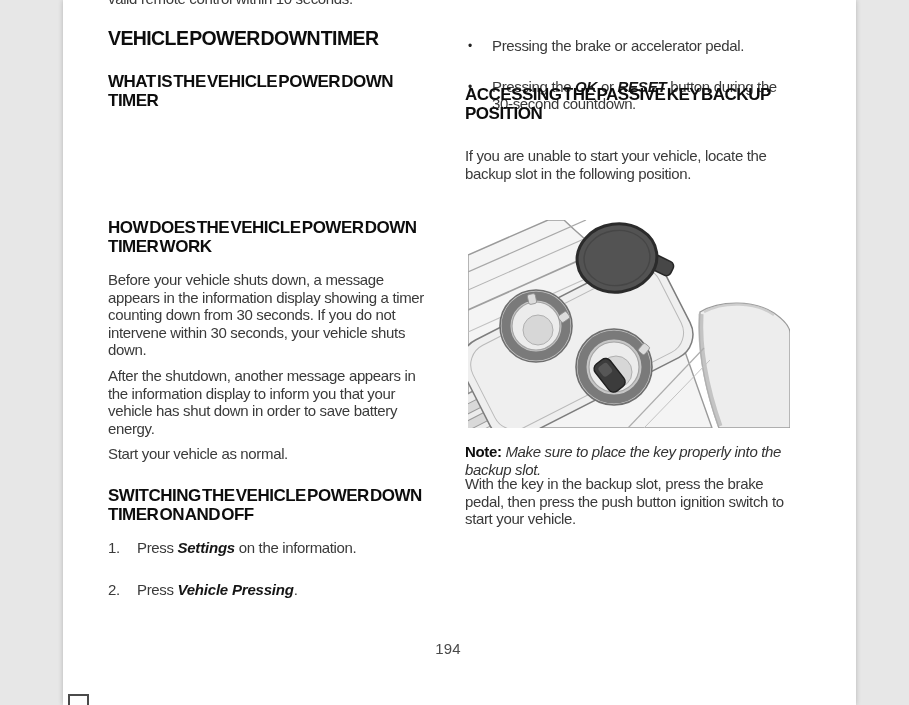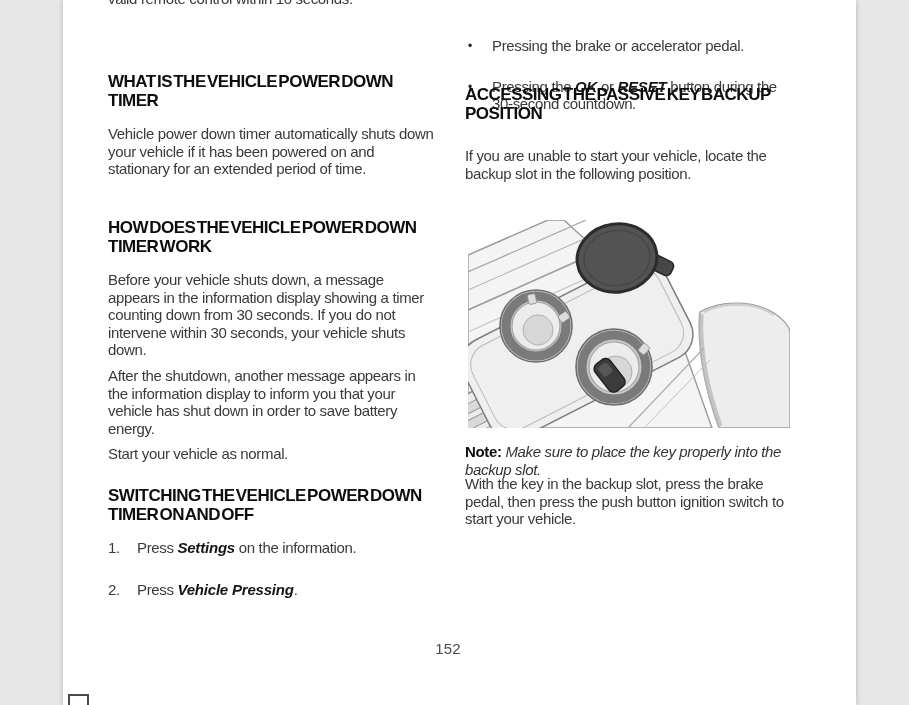--- a/index.html
+++ b/index.html
@@ -65,24 +65,24 @@
   }
   svg{display:block;}
 </style>
 </head>
 <body>
 
 <div class="page">
 
   <div class="abs col-left body-text clip-line">valid remote control within 10 seconds.</div>
 
+  <h1 class="abs col-left" id="l-h1">VEHICLE POWER DOWN TIMER</h1>
 
   <h2 class="abs col-left" id="l-s1-title">WHAT IS THE VEHICLE POWER DOWN TIMER</h2>
 
-  <p class="abs col-left body-text" id="l-s1-p1" style="margin:0">Vehicle power down timer automatically shuts down your vehicle if it has been powered on and stationary for an extended period of time.</p>
 
   <h2 class="abs col-left" id="l-s2-title">HOW DOES THE VEHICLE POWER DOWN TIMER WORK</h2>
 
   <p class="abs col-left body-text" id="l-s2-p1" style="margin:0">Before your vehicle shuts down, a message appears in the information display showing a timer counting down from 30 seconds. If you do not intervene within 30 seconds, your vehicle shuts down.</p>
 
   <p class="abs col-left body-text" id="l-s2-p3" style="margin:0">Start your vehicle as normal.</p>
 
   <p class="abs col-left body-text" id="l-s2-p2" style="margin:0">After the shutdown, another message appears in the information display to inform you that your vehicle has shut down in order to save battery energy.</p>
 
   <h2 class="abs col-left" id="l-s3-title">SWITCHING THE VEHICLE POWER DOWN TIMER ON AND OFF</h2>
@@ -169,17 +169,17 @@
       <path d="M176,208 L242,140" stroke="#c2c2c2" stroke-width="1" fill="none"></path>
     </svg>
   </div>
 
   <p class="abs col-right body-text" id="r-note" style="margin:0">
     <span class="note-label">Note:</span><span class="note-text"> Make sure to place the key properly into the backup slot.</span>
   </p>
 
   <p class="abs col-right body-text" id="r-closing" style="margin:0">With the key in the backup slot, press the brake pedal, then press the push button ignition switch to start your vehicle.</p>
 
-  <div class="abs page-number">152</div>
+  <div class="abs page-number">194</div>
 
   <div class="abs corner-box"></div>
 
 </div>
 
 </body></html>

